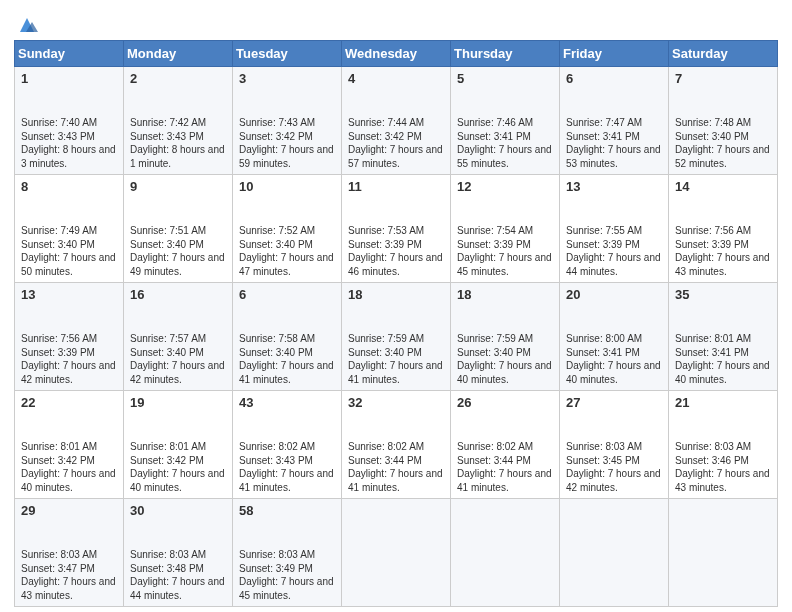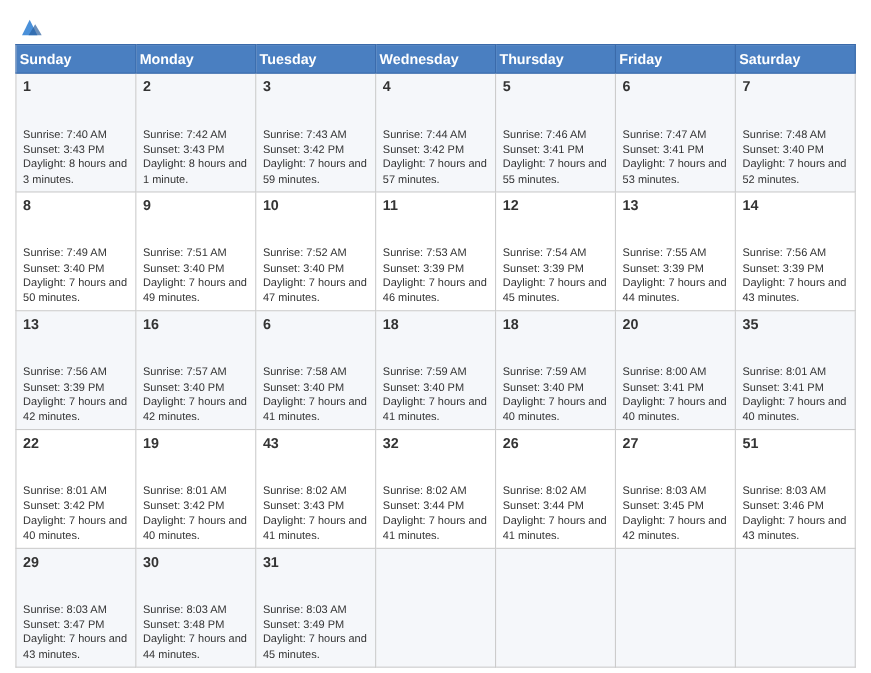--- a/index.html
+++ b/index.html
@@ -241,35 +241,35 @@
           </td>
           <td>
             <span class="day-number">26</span>
             <div class="cell-text">Sunrise: 8:02 AM<br>Sunset: 3:44 PM<br>Daylight: 7 hours and 41 minutes.</div>
           </td>
           <td>
             <span class="day-number">27</span>
             <div class="cell-text">Sunrise: 8:03 AM<br>Sunset: 3:45 PM<br>Daylight: 7 hours and 42 minutes.</div>
           </td>
           <td>
-            <span class="day-number">51</span>
+            <span class="day-number">21</span>
             <div class="cell-text">Sunrise: 8:03 AM<br>Sunset: 3:46 PM<br>Daylight: 7 hours and 43 minutes.</div>
           </td>
         </tr>
         <tr>
           <td>
             <span class="day-number">29</span>
             <div class="cell-text">Sunrise: 8:03 AM<br>Sunset: 3:47 PM<br>Daylight: 7 hours and 43 minutes.</div>
           </td>
           <td>
             <span class="day-number">30</span>
             <div class="cell-text">Sunrise: 8:03 AM<br>Sunset: 3:48 PM<br>Daylight: 7 hours and 44 minutes.</div>
           </td>
           <td>
-            <span class="day-number">31</span>
+            <span class="day-number">58</span>
             <div class="cell-text">Sunrise: 8:03 AM<br>Sunset: 3:49 PM<br>Daylight: 7 hours and 45 minutes.</div>
           </td>
           <td class="empty-cell"></td>
           <td class="empty-cell"></td>
           <td class="empty-cell"></td>
           <td class="empty-cell"></td>
         </tr>
       </tbody>
   </table>
 </div>

